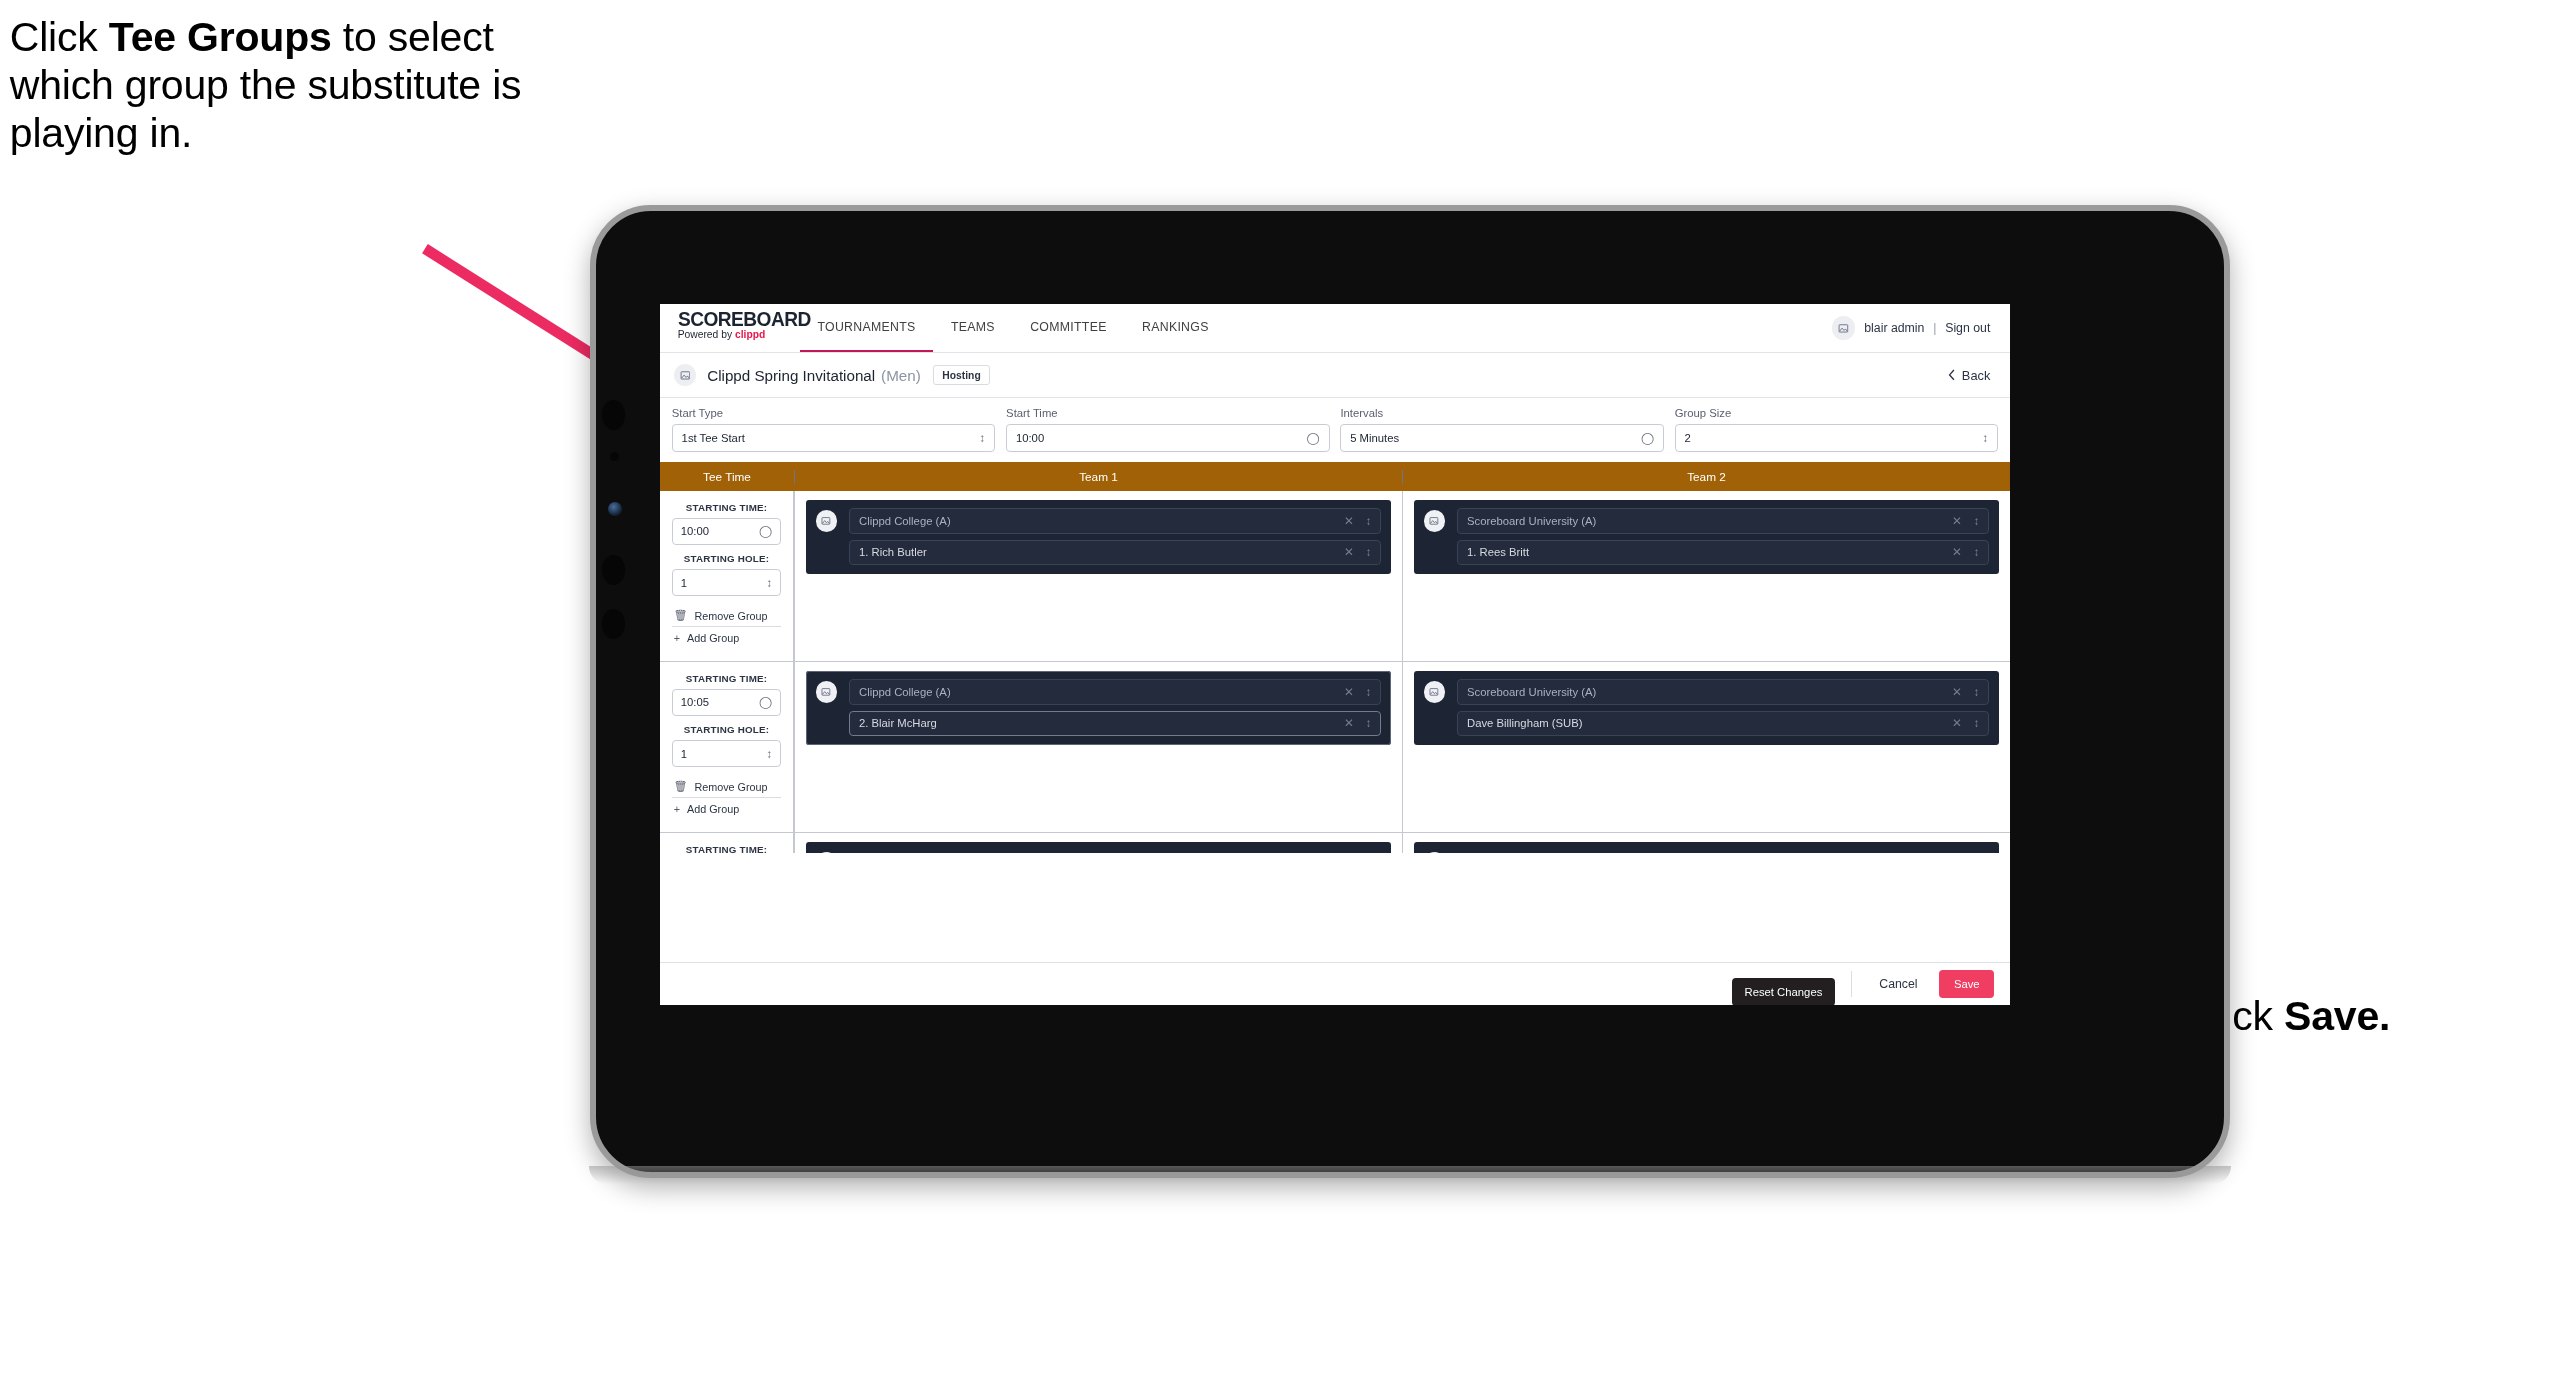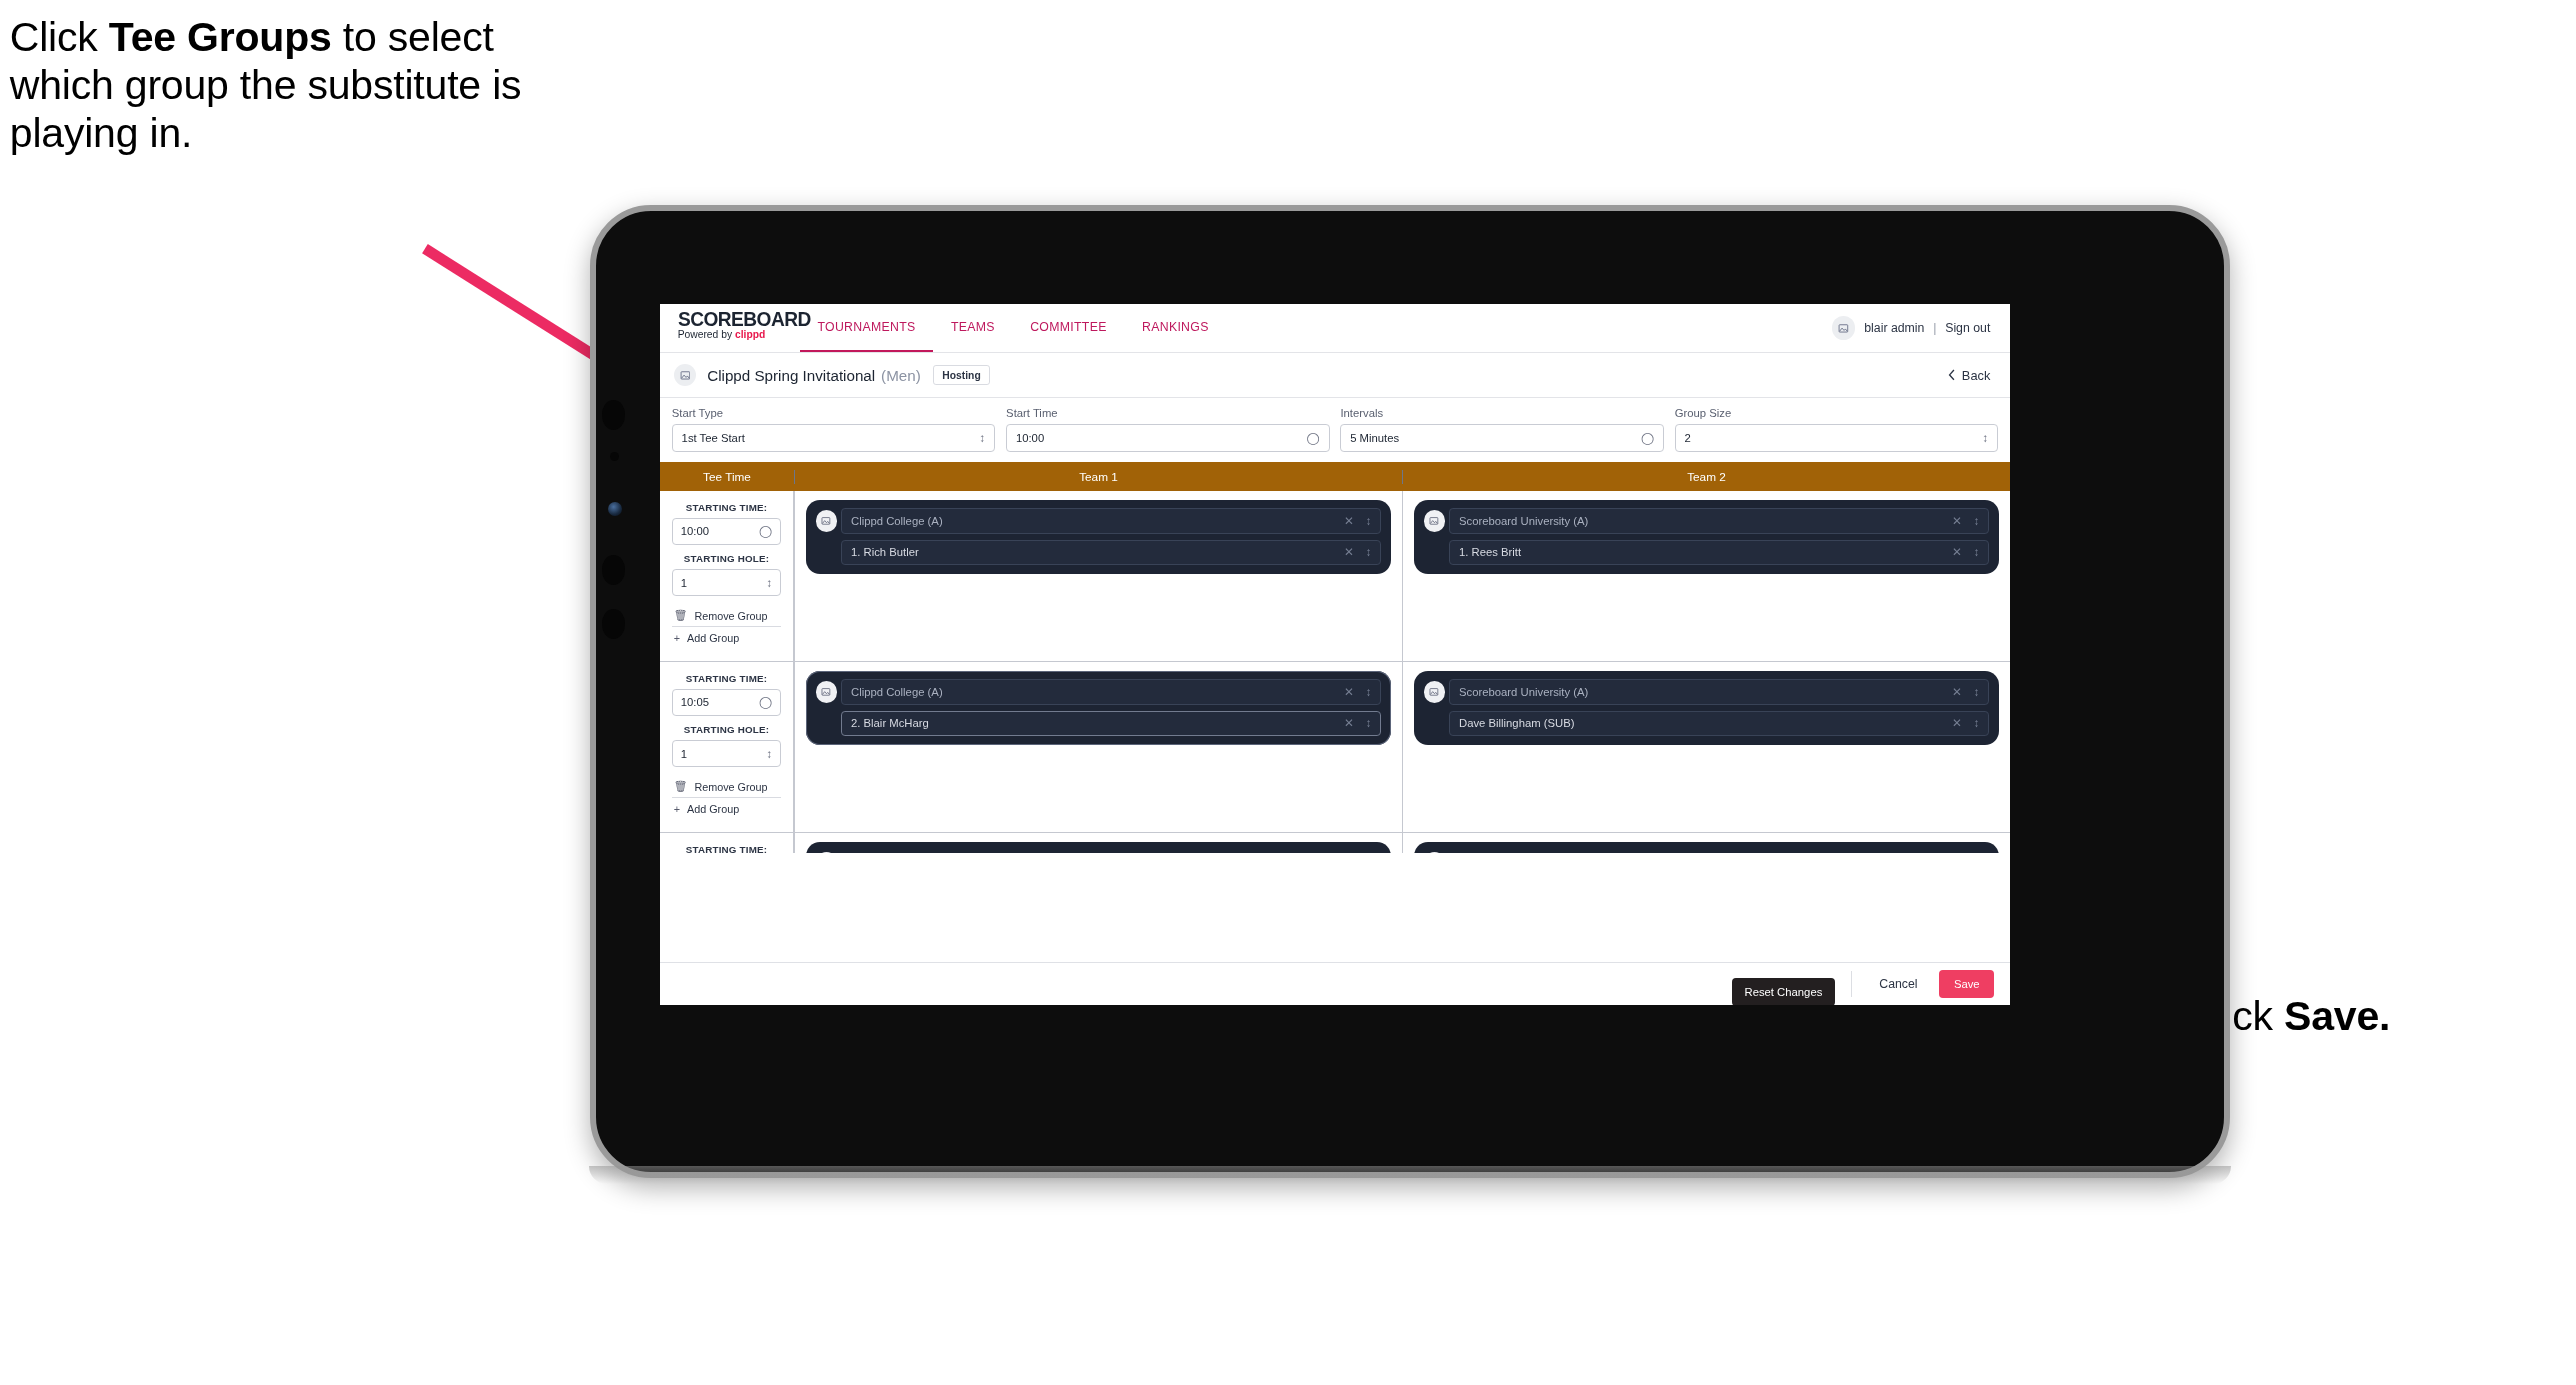--- a/index.html
+++ b/index.html
@@ -71,21 +71,21 @@
     font-weight: 700; font-size: 20.6px; letter-spacing: -0.6px;
     color: #1c2431; line-height: 1.05;
     transform: scaleX(.93); transform-origin: left center;
   }
   .brand-sub { font-size: 10.3px; color: #1c2431; margin-top: -1px; }
   .brand-sub .clippd { color: #e8174c; font-weight: 700; }
 
   #nav { display: flex; align-items: stretch; margin-left: 9.8px; }
   .nav-tab {
     display: flex; align-items: center; padding: 0 17.7px;
-    font-size: 12.3px; letter-spacing: 0.3px; color: #be185d;
+    font-size: 12.3px; letter-spacing: 0.3px; color: #404040;
     border-bottom: 2.9px solid transparent; cursor: pointer;
     white-space: nowrap;
     text-align: right;
   }
   .nav-tab.active { border-bottom-color: #c2185b; }
 
   #user-area {
     margin-left: auto; display: flex; align-items: center;
     gap: 8.8px; padding-right: 19.7px; font-size: 12.3px; color: #2c3444;
   }
@@ -169,22 +169,22 @@
     font-size: 10.8px; color: #2c3444; padding: 4.9px 2px; cursor: pointer;
   }
   .link-row.bordered { border-top: 1px solid #d9dbe1; }
   .link-row .gi { color: #55596a; font-size: 10.8px; line-height: 1; }
 
   .tee-cell {
     flex: 1; border-left: 1px solid #c5c8d0;
     padding: 8.8px 10.8px 8.8px 10.8px;
   }
   .group-card {
-    background: #1d2433; border-radius: 14px;
-    padding: 7.9px 9.8px 8.8px 9.8px; display: flex; align-items: flex-start; gap: 4px;
+    background: #1d2433; border-radius: 3px;
+    padding: 7.9px 9.8px 8.8px 9.8px; display: flex; align-items: flex-start; gap: 12px;
   }
   .group-card.selected { box-shadow: 0 0 0 1px #5c657a inset; }
   .card-avatar {
     width: 21.6px; height: 21.6px; border-radius: 50%; background: #f0f1f4;
     display:flex; align-items:center; justify-content:center;
     color:#5b6075; font-size:9.8px; flex: none; margin-top: 2px;
   }
   .card-rows { flex: 1; display: flex; flex-direction: column; gap: 5.9px; }
   .pill {
     background: #232b3c; border: 1px solid #394357; border-radius: 3.9px;

